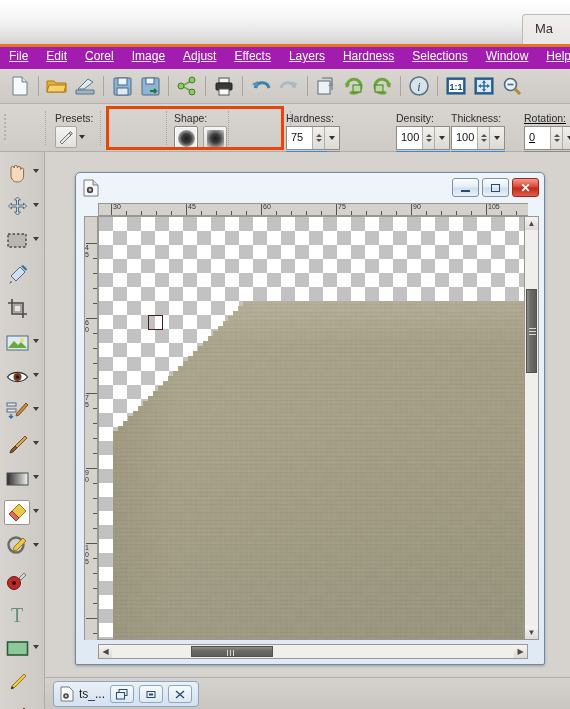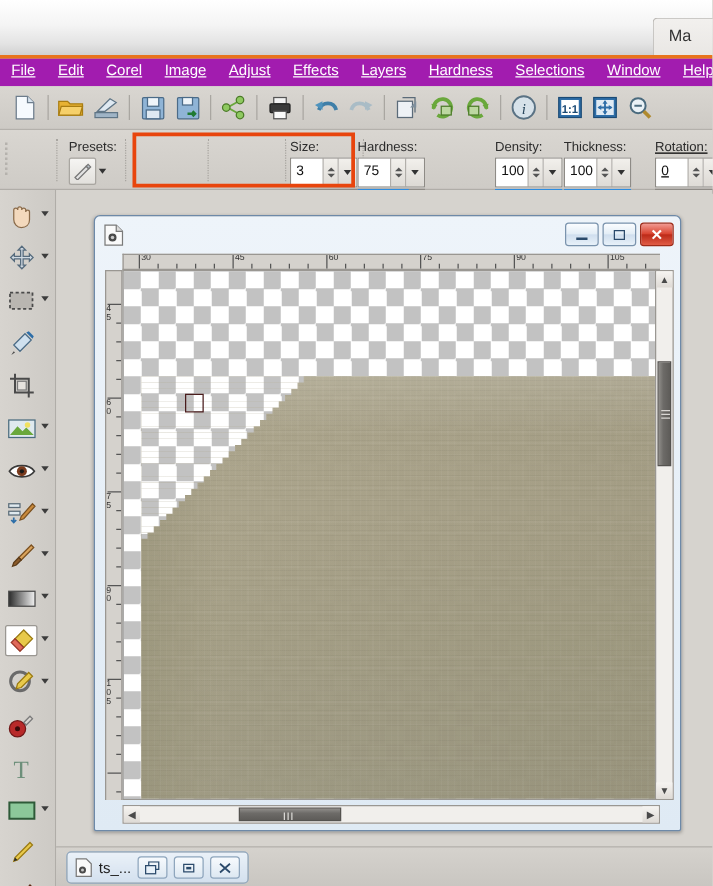--- a/index.html
+++ b/index.html
@@ -511,39 +511,34 @@
       <div style="display:flex; align-items:center; gap:6px;">
         <div class="brush-swatch">
           <div class="brush-dot"></div>
         </div>
         <div class="caret"></div>
       </div>
     </div>
 
     <div class="vsep" style="left:166px;"></div>
 
+    <div class="opt-group" style="left:174px; top:8px;">
+      <span class="opt-label">Shape:</span>
+      <div style="display:flex; align-items:center; gap:5px;">
+        <div class="shape-btn active">
+          <div class="shape-round"></div>
+        </div>
+        <div class="shape-btn">
+          <div class="shape-square"></div>
+        </div>
+      </div>
+    </div>
 
     <div class="vsep" style="left:228px;"></div>
 
-    <div class="opt-group" style="left:232px; top:8px;">
-      <span class="opt-label">Size:</span>
-      <div class="spin">
-        <div class="val">3</div>
-        <div class="arrows">
-            <span class="up"></span>
-            <span class="dn"></span>
-          </div>
-        <div class="drop">
-            <span class="caret"></span>
-          </div>
-      </div>
-      <div class="meter">
-          <div class="fill" id="m0" style="width: 0%;"></div>
-        </div>
-    </div>
 
     <div class="vsep" style="left:290px;"></div>
 
     <div class="opt-group" style="left:286px; top:8px;">
       <span class="opt-label">Hardness:</span>
       <div class="spin">
         <div class="val">75</div>
         <div class="arrows">
             <span class="up"></span>
             <span class="dn"></span>

